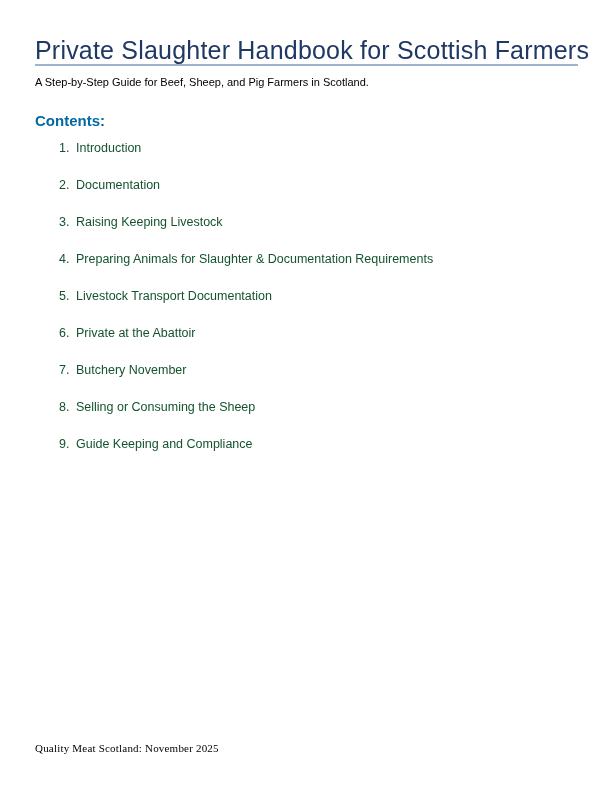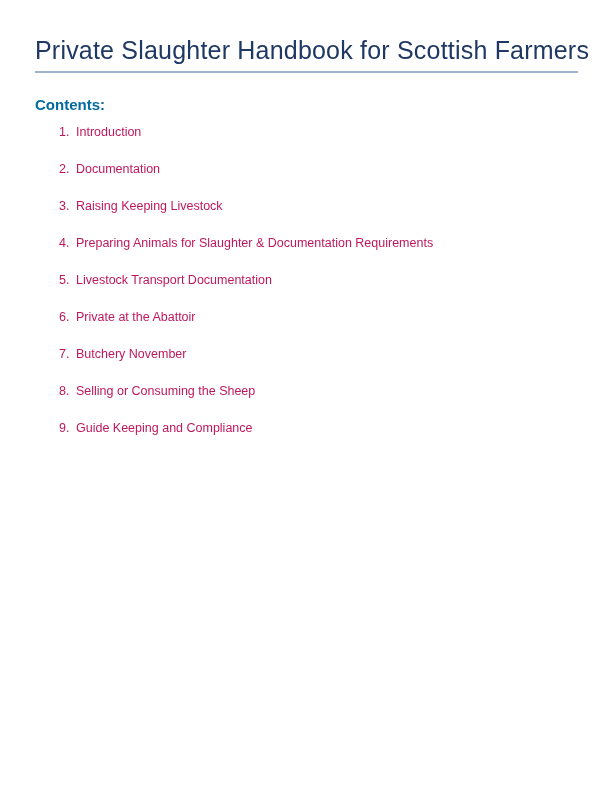--- a/index.html
+++ b/index.html
@@ -18,21 +18,21 @@
     right: 34px;
     top: 0;
   }
   .doc-title {
     margin: 36px 0 0 0;
     font-size: 25px;
     font-weight: 400;
     line-height: 28px;
     color: #1F3864;
     border-bottom: 2px solid #9DB3CF;
-    padding-bottom: 7px;
+    padding-bottom: 0;
     letter-spacing: 0.2px;
     white-space: nowrap;
   }
   .doc-subtitle {
     margin: 10px 0 0 0;
     font-size: 11px;
     line-height: 13px;
     color: #000000;
   }
   .contents-heading {
@@ -44,45 +44,47 @@
   }
   ol.toc {
     margin: 10px 0 0 0;
     padding: 0 0 0 38px;
   }
   ol.toc li {
     font-size: 12.5px;
     line-height: 16px;
     margin-bottom: 21px;
     padding-left: 3px;
-    color: #be185d;
+    color: #14532d;
   }
   .doc-footer {
     position: absolute;
     left: 35px;
     top: 741px;
     font-family: "Liberation Serif", serif;
     font-size: 11px;
     line-height: 14px;
     color: #000000;
     letter-spacing: 0.2px;
   }
 </style>
 </head>
 <body>
 
 <div class="page">
   <div class="content">
     <h1 class="doc-title">Private Slaughter Handbook for Scottish Farmers</h1>
+    <p class="doc-subtitle">A Step-by-Step Guide for Beef, Sheep, and Pig Farmers in Scotland.</p>
     <h2 class="contents-heading">Contents:</h2>
     <ol class="toc">
         <li>Introduction</li>
         <li>Documentation</li>
         <li>Raising Keeping Livestock</li>
         <li>Preparing Animals for Slaughter &amp; Documentation Requirements</li>
         <li>Livestock Transport Documentation</li>
         <li>Private at the Abattoir</li>
         <li>Butchery November</li>
         <li>Selling or Consuming the Sheep</li>
         <li>Guide Keeping and Compliance</li>
       </ol>
   </div>
+  <div class="doc-footer">Quality Meat Scotland: November 2025</div>
 </div>
 
 </body></html>

